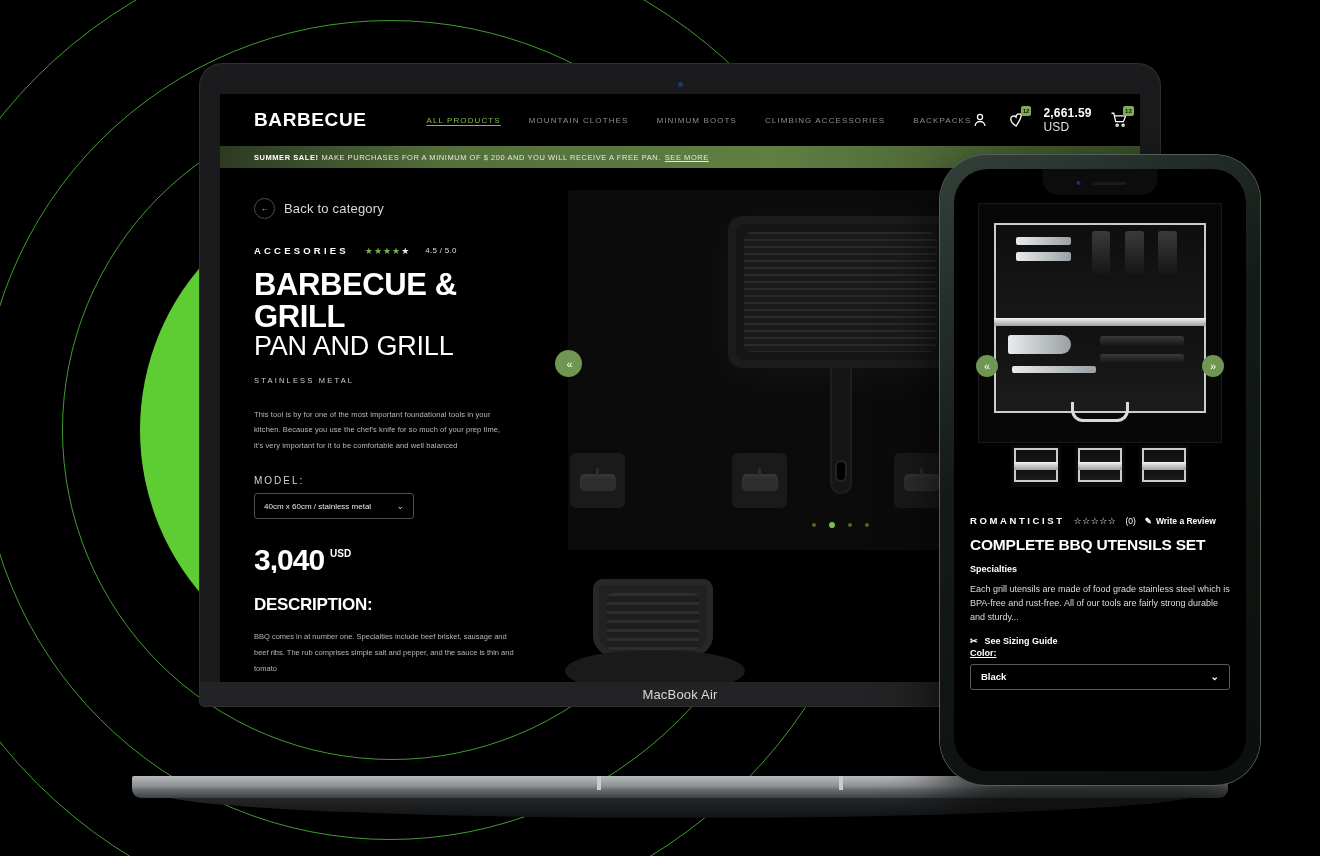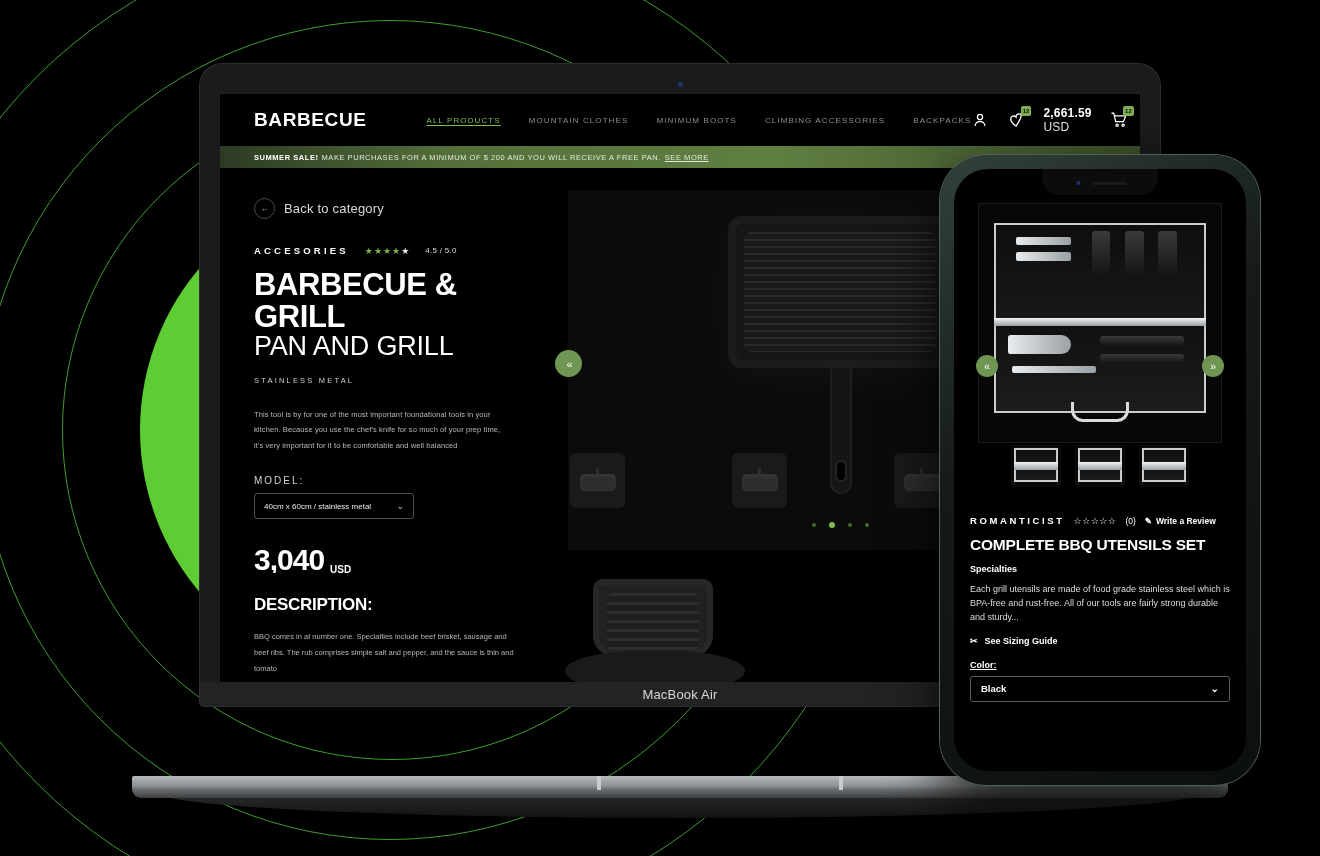--- a/index.html
+++ b/index.html
@@ -103,21 +103,21 @@
   .title1 { font-size:31px; font-weight:bold; letter-spacing:-.4px; line-height:1.02; }
   .title2 { font-size:27px; font-weight:300; letter-spacing:-.2px; line-height:1.1; margin-bottom:14px; }
   .subtitle { font-size:7.5px; letter-spacing:2.2px; color:#cfcfcf; margin-bottom:22px; }
   .desc { font-size:7.5px; line-height:2.05; color:#b8b8b8; max-width:252px; letter-spacing:.1px; }
   .model-label { font-size:10px; letter-spacing:2px; color:#d2d2d2; margin:22px 0 7px; }
   .select {
     width:160px; height:26px; border:1px solid #4f4f4f; border-radius:3px;
     display:flex; align-items:center; padding:0 9px; font-size:8px; color:#e8e8e8;
   }
   .select .chev { margin-left:auto; font-size:9px; color:#cfcfcf; line-height:.7; }
-  .price-big { margin-top:26px; display:flex; align-items:flex-end; gap:6px; }
+  .price-big { margin-top:26px; display:flex; align-items:flex-start; gap:6px; }
   .price-num { font-size:30px; font-weight:bold; letter-spacing:-1px; line-height:1; }
   .price-cur { font-size:10px; font-weight:600; margin-top:3px; }
   .cta {
     margin-top:20px; width:160px; height:26px; background:#6f9652; border-radius:3px;
     display:flex; align-items:center; justify-content:center; gap:12px;
     font-size:8px; font-weight:bold; letter-spacing:1.1px; color:#fff;
     box-shadow: 0 0 18px rgba(111,150,82,.35);
   }
 
   .hero-right {
@@ -227,21 +227,21 @@
 
   .ph-meta { display:flex; align-items:center; gap:9px; margin-top:10px; }
   .ph-brand { font-size:9.5px; letter-spacing:2.6px; font-weight:600; }
   .ph-stars { font-size:9px; color:#fff; letter-spacing:.5px; }
   .ph-count { font-size:8.5px; }
   .ph-review { font-size:8.5px; font-weight:bold; display:flex; align-items:center; gap:4px; }
   .ph-title { margin-top:10px; font-size:15.5px; font-weight:bold; letter-spacing:-.2px; }
   .ph-cat { margin-top:10px; font-size:9px; font-weight:bold; }
   .ph-desc { margin-top:9px; font-size:9px; line-height:1.55; color:#dcdcdc; }
   .ph-size { margin-top:11px; font-size:9px; font-weight:bold; display:flex; align-items:center; gap:7px; }
-  .ph-color-label { margin-top:14px; font-size:9px; font-weight:bold;text-decoration:underline; }
+  .ph-color-label { margin-top:2px; font-size:9px; font-weight:bold;text-decoration:underline; }
   .ph-select {
     margin-top:6px; width:100%; height:26px; border:1px solid #5a5a5a; border-radius:3px;
     display:flex; align-items:center; padding:0 10px; font-size:9.5px; font-weight:bold;
   }
   .ph-select .chev { margin-left:auto; font-size:10px; line-height:.7; }
 
   svg { display:block; }
 </style>
 </head>
 <body>

